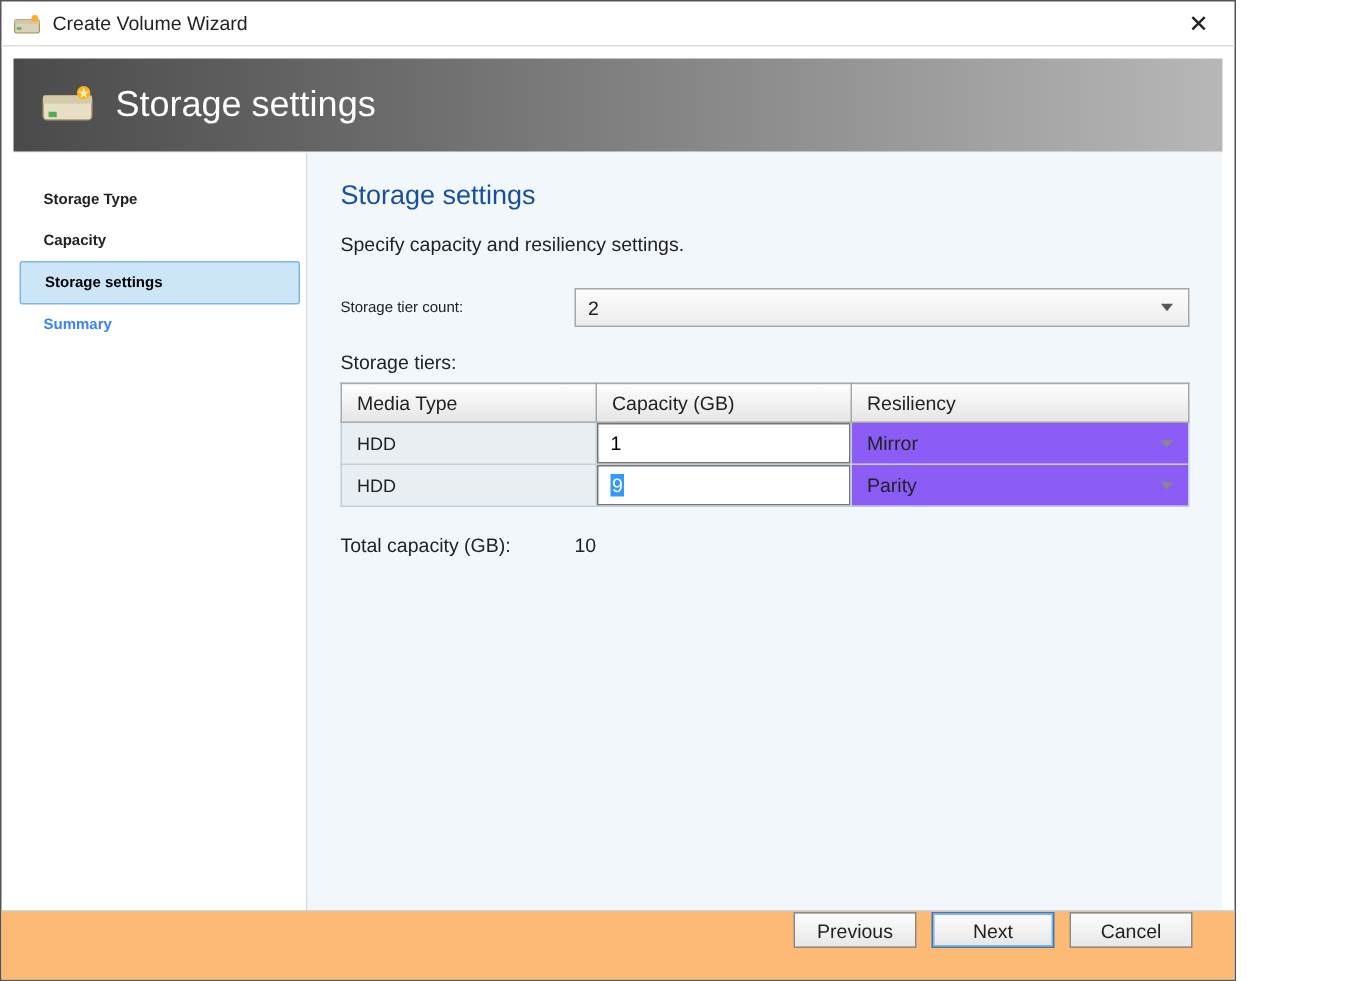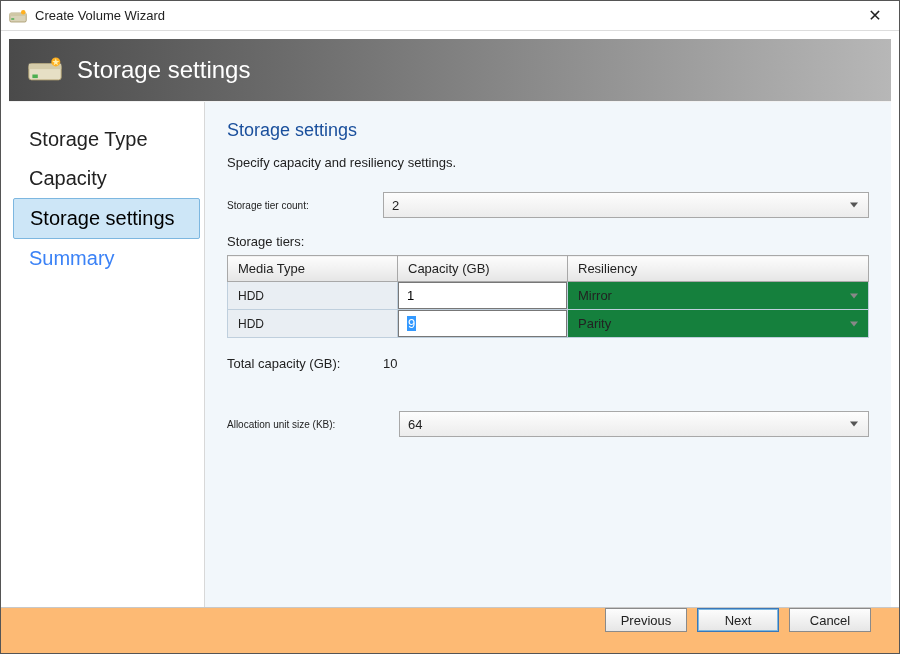--- a/index.html
+++ b/index.html
@@ -6,21 +6,21 @@
   html, body {
     margin: 0; padding: 0;
     font-family: "Segoe UI", Tahoma, sans-serif;
     font-size: 13px;
     color: #222;
     background: #fff;
     width: 900px; height: 654px;
     overflow: hidden;
   }
   .window {
-    width: 900px; height: 654px;
+    width: 824px; height: 654px;
     border: 1px solid #555;
     display: flex; flex-direction: column;
     background: #fff;
     position: relative;
   }
   .titlebar {
     height: 30px;
     display: flex; align-items: center;
     padding: 0 8px;
     border-bottom: 1px solid #ddd;
@@ -63,23 +63,24 @@
     overflow: hidden;
   }
   .sidebar {
     width: 196px;
     padding: 18px 4px 0 4px;
     border-right: 1px solid #d8d8d8;
     background: #fff;
   }
   .sidebar-item {
     padding: 8px 16px;
-    font-size: 20px;
+    font-size: 10px;
     color: #222;
     cursor: default;
+    font-weight: bold;
   }
   .sidebar-item.active {
     background: #cde6f7;
     border: 1px solid #7db7e0;
     border-radius: 2px;
     color: #000;
   }
   .sidebar-item.dim { color: #3b82f6; }
   .content {
     flex: 1;
@@ -161,21 +162,21 @@
     padding: 3px 8px;
     font-size: 13px;
     background: #fff;
   }
   .cell-input.selected { color: #123; background: #fff; }
   .cell-combo {
     height: 100%;
     padding: 4px 10px;
     font-size: 13px;
     position: relative;
-    background: #15803d;
+    background: #8b5cf6;
     display: flex; align-items: center;
   }
   .cell-combo::after {
     content: "";
     position: absolute;
     right: 10px; top: 50%;
     width: 0; height: 0;
     border-left: 4px solid transparent;
     border-right: 4px solid transparent;
     border-top: 5px solid #888;
@@ -317,26 +318,20 @@
           </tr>
         </tbody>
       </table>
 
       <div class="total-row">
         <div class="lbl">Total capacity (GB):</div>
         <div>10</div>
       </div>
 
       <div class="section2">
-        <div class="form-row">
-          <div class="form-label" style="width:172px;">Allocation unit size (KB):</div>
-          <div class="combo">
-            <span>64</span>
-          </div>
-        </div>
       </div>
 
     </div>
   </div>
 
   <div class="footer">
     <div class="btn">Previous</div>
     <div class="btn primary">Next</div>
     <div class="btn">Cancel</div>
   </div>

